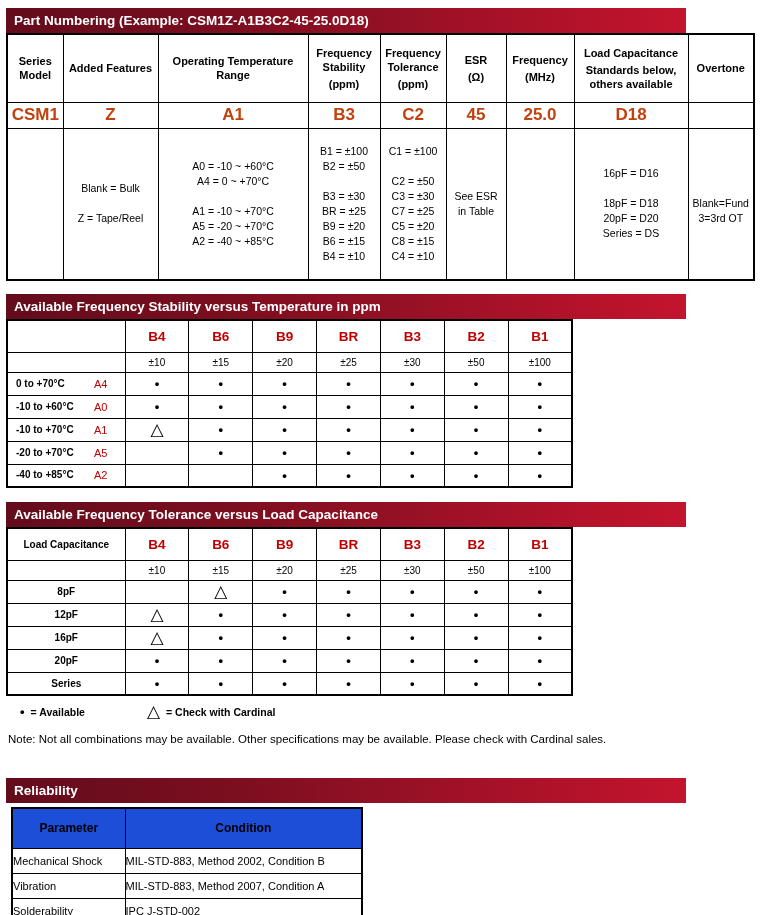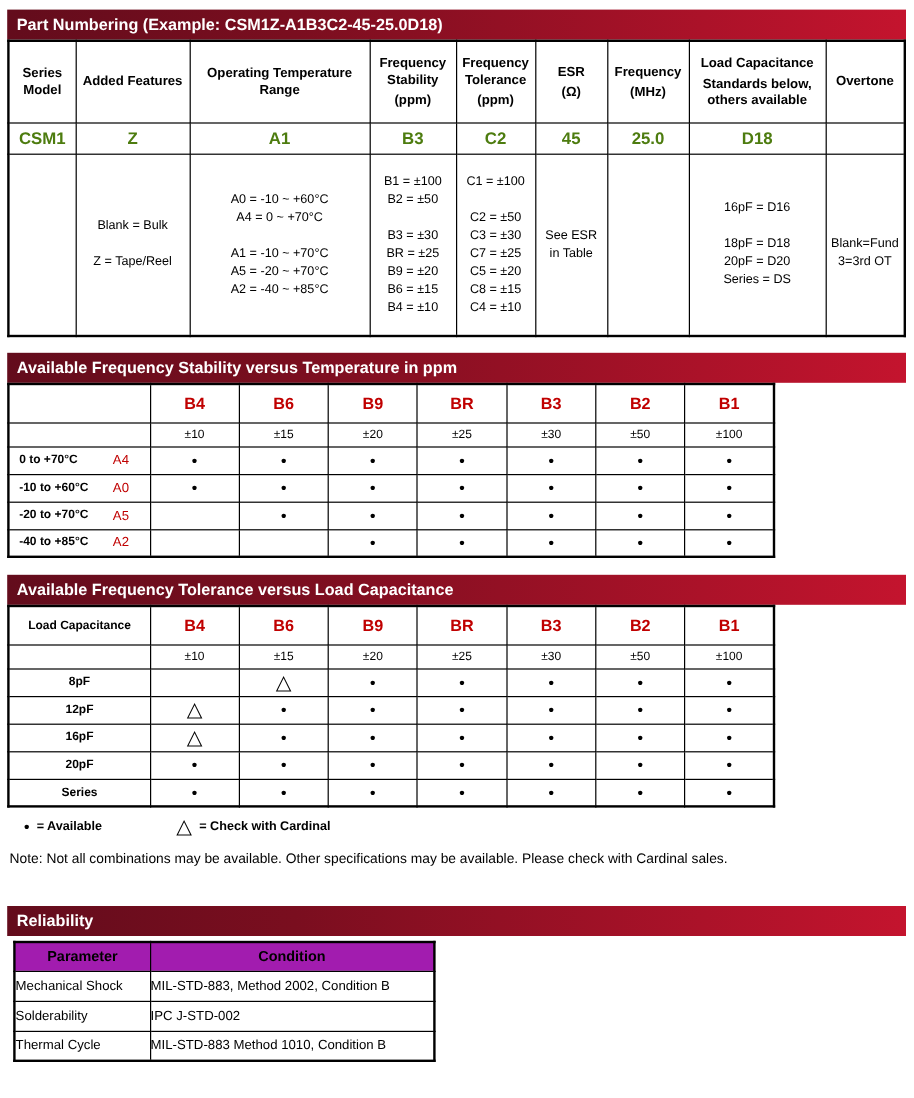--- a/index.html
+++ b/index.html
@@ -2,54 +2,54 @@
 <html><head>
 <meta charset="utf-8">
 <style>
   html,body{margin:0;padding:0;background:#fff;}
   .page{width:762px;height:915px;overflow:hidden;background:#fff;
         font-family:"Liberation Sans",sans-serif;color:#000;box-sizing:border-box;
         padding:8px 7px 0 6px;}
   
   .bar{height:25px;background:linear-gradient(90deg,#630c1c 0%,#7a0e1f 32%,#c4142e 100%);
        color:#fff;font-weight:bold;font-size:13.5px;display:flex;align-items:center;
-       padding-left:8px;box-sizing:border-box;width:749px;}
+       padding-left:8px;box-sizing:border-box;width:680px;}
   
   table{border-collapse:collapse;}
   
   .t1{width:749px;table-layout:fixed;border:2px solid #000;}
   .t1 th,.t1 td{border:1px solid #000;text-align:center;vertical-align:middle;padding:1px 2px;box-sizing:border-box;}
   .t1 .hdr th{height:68px;font-size:11px;line-height:14px;font-weight:bold;}
   .t1 .sub{margin-top:3px;font-weight:bold;}
-  .t1 .codes td{height:26px;font-weight:bold;font-size:14px;color:#4d7c0f;}
+  .t1 .codes td{height:26px;font-weight:bold;font-size:17px;color:#c2410c;}
   .t1 .det td{height:152px;font-size:10.5px;line-height:15px;}
   .b{font-weight:normal;margin-top:15px;}
   
-  .mx{width:640px;table-layout:fixed;border:2px solid #000;}
+  .mx{width:567px;table-layout:fixed;border:2px solid #000;}
   .mx th,.mx td{border:1px solid #000;box-sizing:border-box;}
   .mx .codes th{height:32px;color:#c00000;font-size:13.5px;font-weight:bold;text-align:center;vertical-align:middle;}
   .mx .ppm td{height:20px;font-size:10px;text-align:center;vertical-align:middle;}
   .mx .row td{height:23px;vertical-align:middle;}
   .mk{text-align:center;font-size:13px;font-weight:bold;line-height:1;}
   .mk.tri,.trisym{font-size:17px;font-weight:normal;}
   .firstflex{display:flex;justify-content:space-between;align-items:flex-start;padding:0 16px 0 7px;}
   .rlabel{font-size:10px;font-weight:bold;}
   .rcode{color:#c00000;font-size:11px;font-weight:normal;}
   .lchead{font-size:10px;font-weight:bold;text-align:center;vertical-align:middle;}
   .mx3 .row .first{text-align:center;font-size:10px;font-weight:bold;}
   
   .legend{display:flex;align-items:center;gap:62px;margin:5px 0 0 14px;font-size:10.5px;font-weight:bold;}
   .legend .item{display:flex;align-items:center;gap:6px;}
   .legend .dotsym{font-size:13px;}
   .note{margin:11px 0 0 2px;font-size:11.5px;}
   
   .relbar{margin-top:33px;}
   .rel{width:350px;table-layout:fixed;border:2px solid #000;margin:4px 0 0 5px;}
   .rel th,.rel td{border:1px solid #000;box-sizing:border-box;vertical-align:middle;}
-  .rel th{height:24px;background:#a21caf;font-size:12px;font-weight:bold;}
+  .rel th{height:40px;background:#1d4ed8;font-size:12px;font-weight:bold;}
   .rel td{height:25px;font-size:11px;text-align:left;padding-left:0;}
   .sp13{height:13px;} .sp14{height:14px;}
 </style>
 </head>
 <body>
 
 <div class="page">
 
   <div class="bar">
     <span>Part Numbering (Example: CSM1Z-A1B3C2-45-25.0D18)</span>
@@ -220,20 +220,35 @@
       <td class="mk">•</td>
       <td class="mk">•</td>
       <td class="mk">•</td>
       <td class="mk">•</td>
       <td class="mk">•</td>
       <td class="mk">•</td>
     </tr>
     <tr class="row">
       <td class="first">
             <div class="firstflex">
+              <span class="rlabel">-10 to +70°C</span>
+              <span class="rcode">A1</span>
+            </div>
+          </td>
+      <td class="mk tri">△</td>
+      <td class="mk">•</td>
+      <td class="mk">•</td>
+      <td class="mk">•</td>
+      <td class="mk">•</td>
+      <td class="mk">•</td>
+      <td class="mk">•</td>
+    </tr>
+    <tr class="row">
+      <td class="first">
+            <div class="firstflex">
               <span class="rlabel">-20 to +70°C</span>
               <span class="rcode">A5</span>
             </div>
           </td>
       <td class="mk"></td>
       <td class="mk">•</td>
       <td class="mk">•</td>
       <td class="mk">•</td>
       <td class="mk">•</td>
       <td class="mk">•</td>
@@ -364,20 +379,24 @@
     <tbody>
         <tr>
       <th>Parameter</th>
       <th>Condition</th>
     </tr>
     <tr>
       <td>Mechanical Shock</td>
       <td>MIL-STD-883, Method 2002, Condition B</td>
     </tr>
     <tr>
+      <td>Vibration</td>
+      <td>MIL-STD-883, Method 2007, Condition A</td>
+    </tr>
+    <tr>
       <td>Solderability</td>
       <td>IPC J-STD-002</td>
     </tr>
     <tr>
       <td>Thermal Cycle</td>
       <td>MIL-STD-883 Method 1010, Condition B</td>
     </tr>
   </tbody>
     </table>
 

